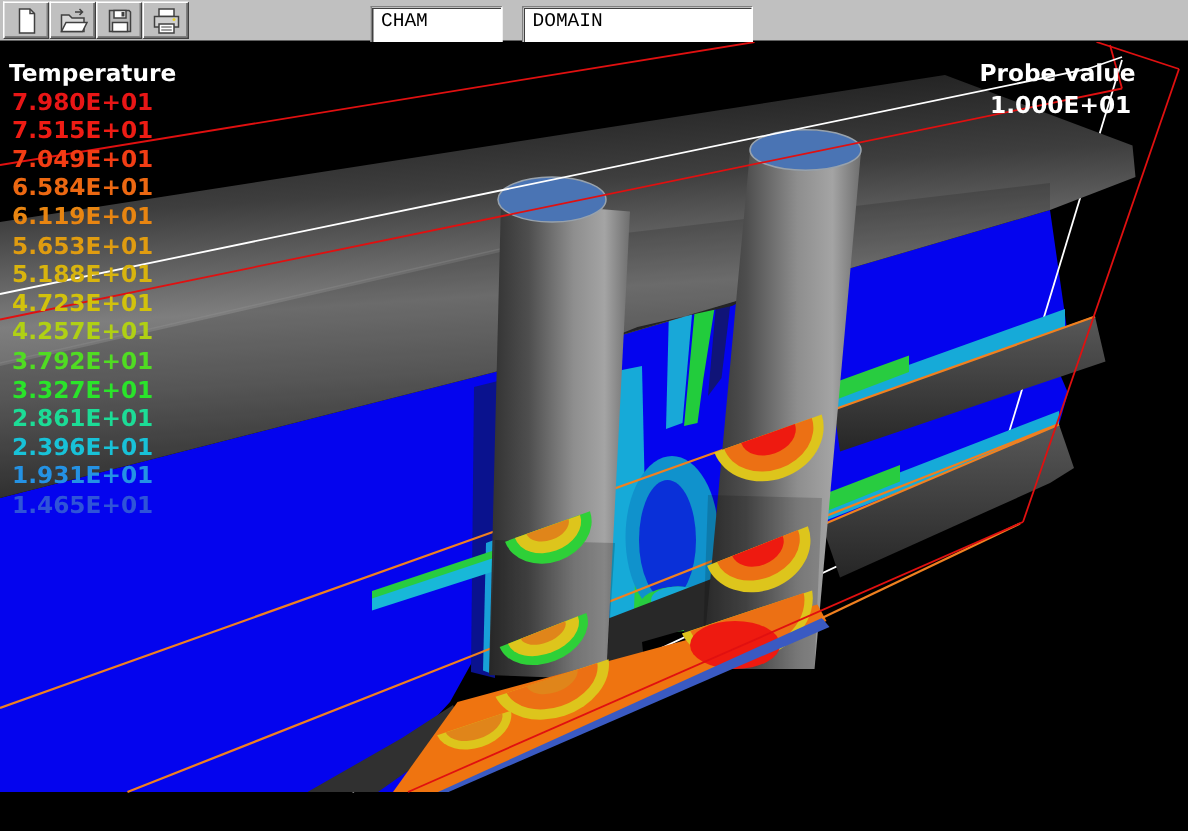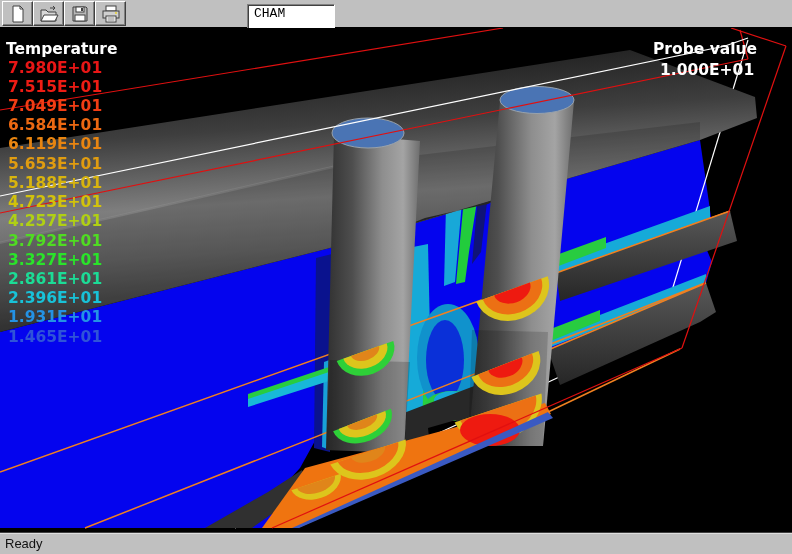--- a/index.html
+++ b/index.html
@@ -57,20 +57,23 @@
             <rect x="5" y="2" width="10" height="5" fill="#fff" stroke="#404040"></rect>
             <rect x="2" y="7" width="16" height="7" fill="#d0d0d0" stroke="#404040"></rect>
             <circle cx="15" cy="9" r="1" fill="#e8d030"></circle>
             <rect x="5" y="12" width="10" height="6" fill="#fff" stroke="#404040"></rect>
             <path d="M6.5,14 h7 M6.5,16 h7" stroke="#808080"></path>
           </svg>
       </span>
     </button>
     <div class="field f1">
         <span>CHAM</span>
+      </div>
+    <div class="field f2">
+        <span>DOMAIN</span>
       </div>
   </div>
 
   <div class="viz">
   <svg width="790" height="504" viewBox="0 28 790 504">
     <defs>
       <linearGradient id="gSlab" x1="0" y1="0" x2="0.18" y2="1">
         <stop offset="0" stop-color="#101010"></stop>
             <stop offset="0.33" stop-color="#3e3e3e"></stop>
         <stop offset="0.58" stop-color="#7e7e7e"></stop>
@@ -210,17 +213,14 @@
       <text x="8" y="342" fill="#2f54d8">1.465E+01</text>
     </g>
 
     <g font-size="15.5" fill="#ffffff">
       <text x="653" y="54">Probe value</text>
       <text x="660" y="75">1.000E+01</text>
     </g>
   </svg>
   </div>
 
-  <div class="statusbar">
-    <span>Ready</span>
-  </div>
 
 </div>
 
 </body></html>

